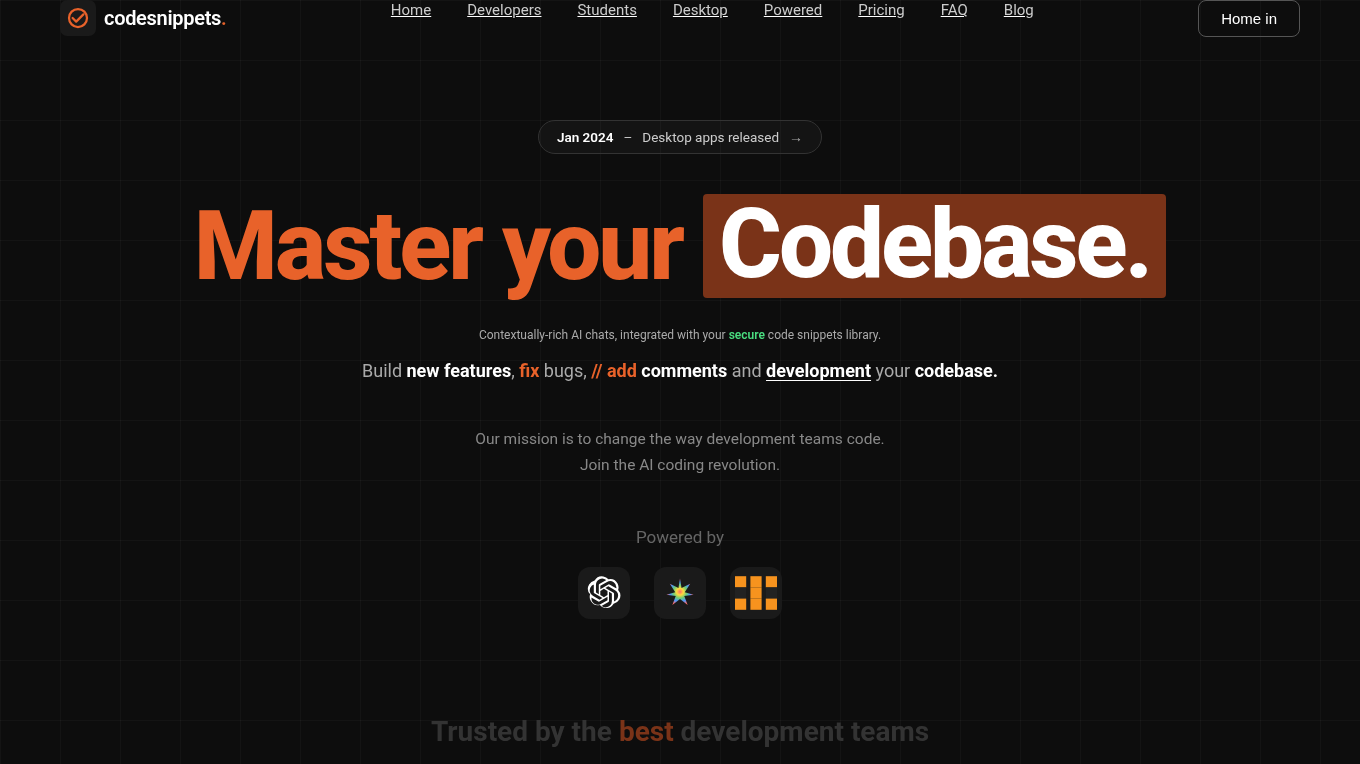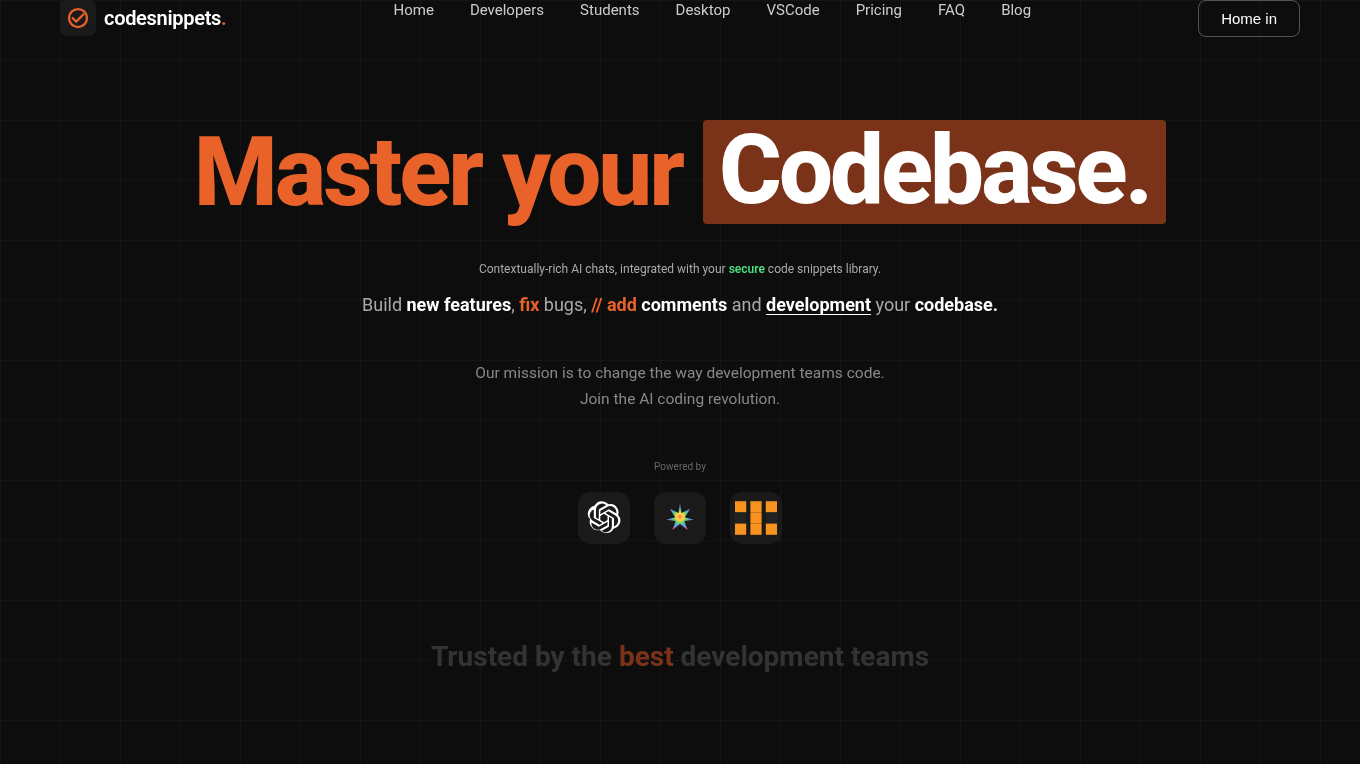--- a/index.html
+++ b/index.html
@@ -42,20 +42,21 @@
     .logo-icon {
       width: 36px;
       height: 36px;
     }
 
     .nav-links {
       display: flex;
       align-items: center;
       gap: 36px;
       list-style: none;
+      text-decoration: underline;
     }
 
     .nav-links a {
       color: #ccc;
       text-decoration: none;
       font-size: 15px;
       font-weight: 400;
       transition: color 0.2s;
     }
 
@@ -107,21 +108,21 @@
       font-size: 14px;
     }
 
     
     .hero-title {
       font-size: 96px;
       font-weight: 800;
       line-height: 1.0;
       letter-spacing: -3px;
       color: #e8622a;
-      margin-bottom: 8px;
+      margin-bottom: 0;
       display: flex;
       align-items: center;
       flex-wrap: wrap;
       justify-content: center;
       gap: 0;
     }
 
     .hero-title .title-plain {
       color: #e8622a;
     }
@@ -185,21 +186,21 @@
     
     .powered-by-section {
       margin-top: 48px;
       display: flex;
       flex-direction: column;
       align-items: center;
       gap: 20px;
     }
 
     .powered-by-label {
-      font-size: 10px;
+      font-size: 17px;
       color: #666;
     }
 
     .powered-by-icons {
       display: flex;
       align-items: center;
       gap: 24px;
     }
 
     
@@ -272,31 +273,37 @@
     <span class="logo-text">
       <span>codesnippets</span><span style="color:#e8622a;">.</span>
     </span>
   </a>
 
   <ul class="nav-links">
     <li><a href="#">Home</a></li>
     <li><a href="#">Developers</a></li>
     <li><a href="#">Students</a></li>
     <li><a href="#">Desktop</a></li>
-    <li><a href="#">VSCode</a></li>
+    <li><a href="#">Powered</a></li>
     <li><a href="#">Pricing</a></li>
     <li><a href="#">FAQ</a></li>
     <li><a href="#">Blog</a></li>
   </ul>
 
   <button class="nav-signin">Home in</button>
 </nav>
 
 <section class="hero">
 
+  <div class="announcement-banner">
+    <span class="banner-highlight">Jan 2024</span>
+    <span>–</span>
+    <span>Desktop apps released</span>
+    <span class="banner-arrow">→</span>
+  </div>
 
   <h1 class="hero-title">
     <span class="title-plain">Master your</span>&nbsp;<span class="title-box">Codebase.</span>
   </h1>
 
   <p class="hero-subtitle">
     <span>Contextually-rich AI chats, integrated with your</span>
     <span class="highlight-green">secure</span>
     <span>code snippets library.</span>
   </p>

